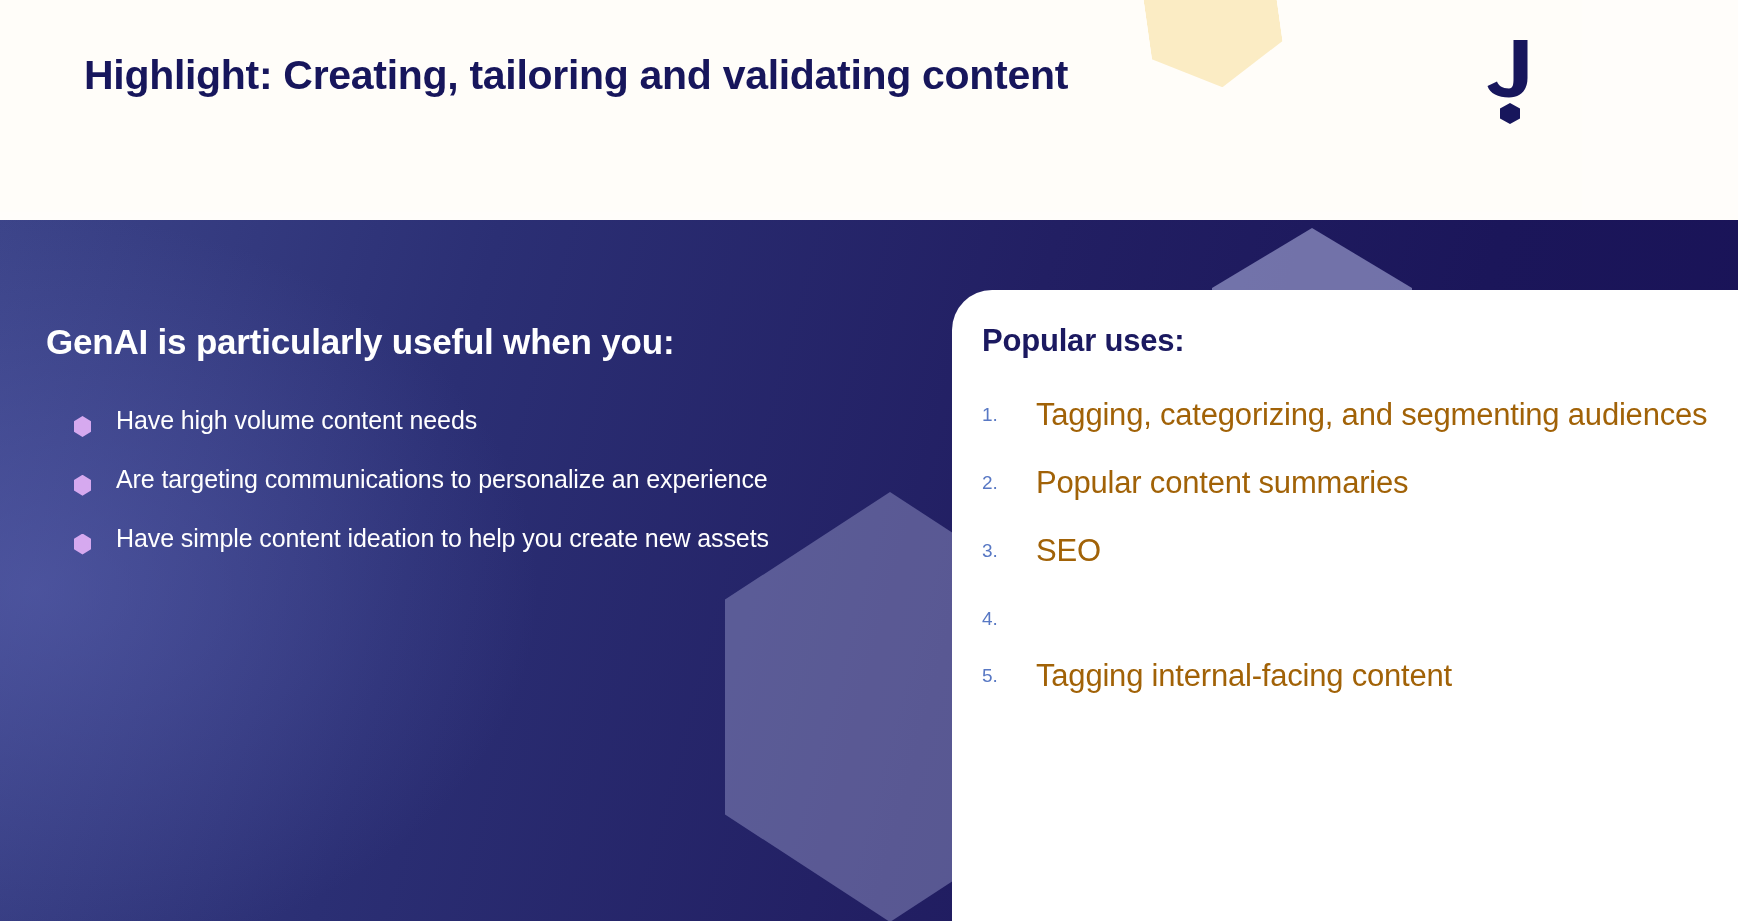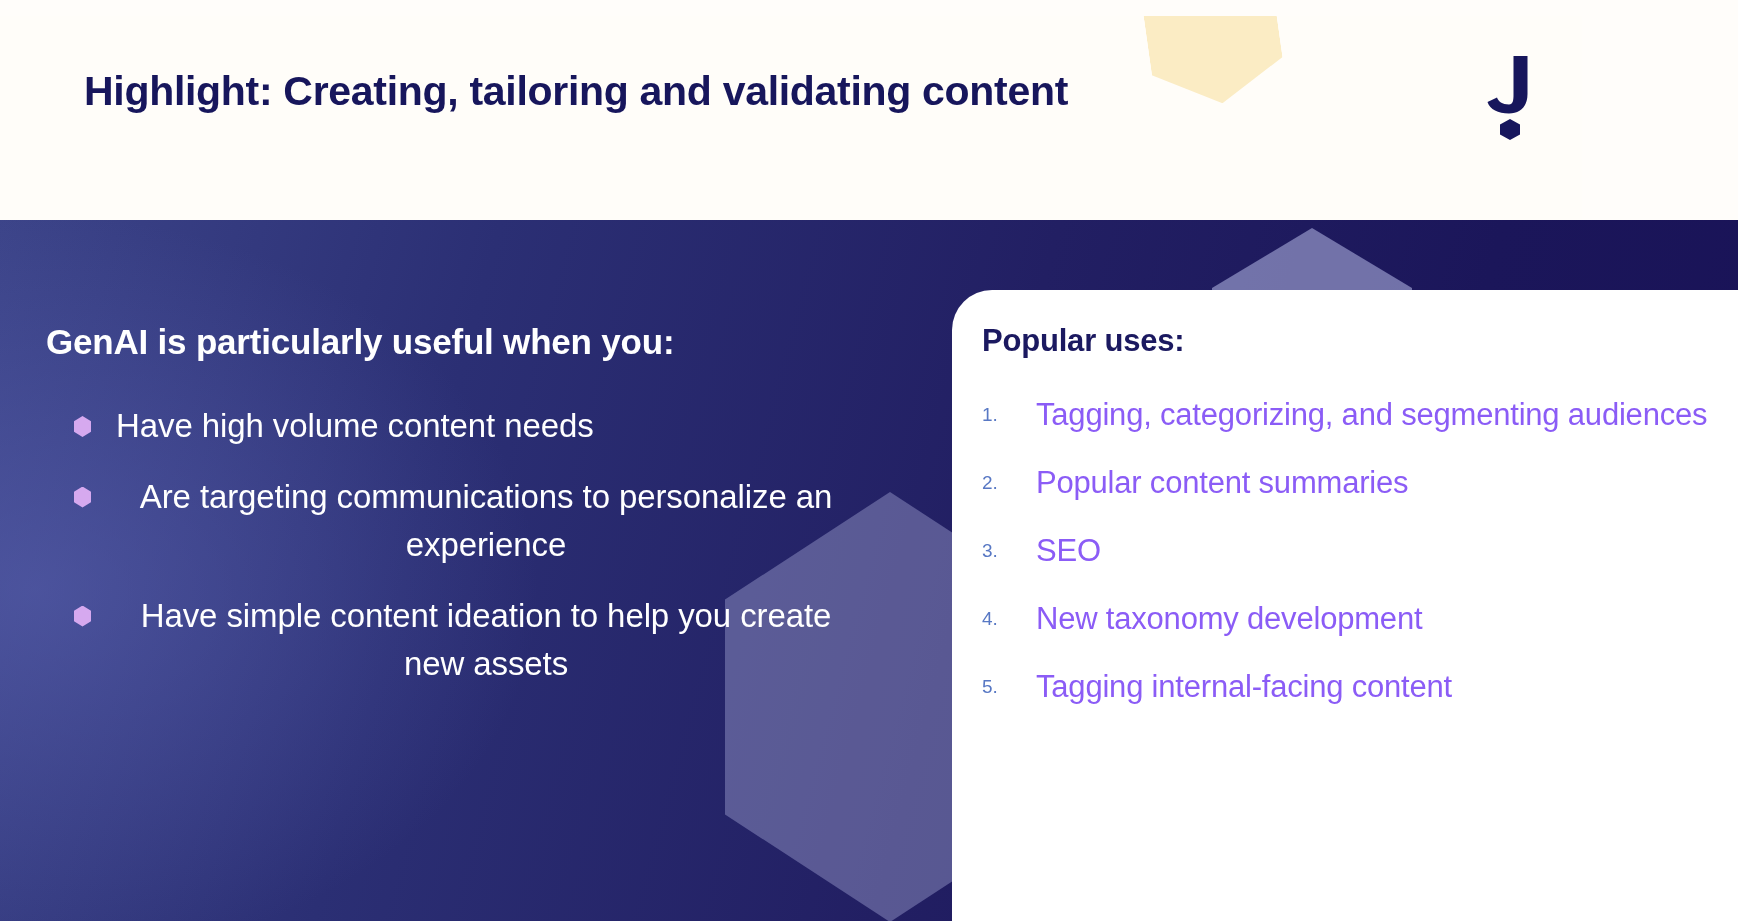--- a/index.html
+++ b/index.html
@@ -17,21 +17,21 @@
     position: relative;
     width: 1738px;
     height: 921px;
     overflow: hidden;
     background: #fffdfa;
   }
 
   
   .header {
     position: absolute;
-    left: 0; top: 16px;
+    left: 0; top: 0;
     width: 1582px;
     height: 212px;
     background: #fffdf9;
     overflow: hidden;
   }
 
   .header-deco-hex {
     position: absolute;
     left: 1146px;
     top: -62px;
@@ -127,21 +127,21 @@
     width: 17px;
     height: 21px;
     margin-top: 14px;
     margin-right: 25px;
     margin-left: 28px;
     background: #d6a9ef;
     clip-path: polygon(50% 0%, 100% 25%, 100% 75%, 50% 100%, 0% 75%, 0% 25%);
   }
 
   .bullet-text {
-    font-size: 33px;
+    font-size: 25px;
     line-height: 1.47;
     color: #ffffff;
     letter-spacing: -0.1px;
     text-align: center;
   }
 
   
   .uses-card {
     position: absolute;
     left: 952px;
@@ -183,21 +183,21 @@
     width: 54px;
     text-align: left;
     font-size: 19px;
     color: #5878c4;
     padding-top: 11px;
   }
 
   .uses-text {
     font-size: 31px;
     line-height: 1.42;
-    color: #8b5cf6;
+    color: #a16207;
     letter-spacing: -0.2px;
   }
 </style>
 </head>
 <body>
 
 <div class="slide">
 
   <div class="header">
 
@@ -254,21 +254,20 @@
         <li class="uses-item">
           <span class="uses-number">2.</span>
           <span class="uses-text">Popular content summaries</span>
         </li>
         <li class="uses-item">
           <span class="uses-number">3.</span>
           <span class="uses-text">SEO</span>
         </li>
         <li class="uses-item">
           <span class="uses-number">4.</span>
-          <span class="uses-text">New taxonomy development</span>
         </li>
         <li class="uses-item">
           <span class="uses-number">5.</span>
           <span class="uses-text">Tagging internal-facing content</span>
         </li>
       </ol>
     </div>
 
   </div>
 </div>

